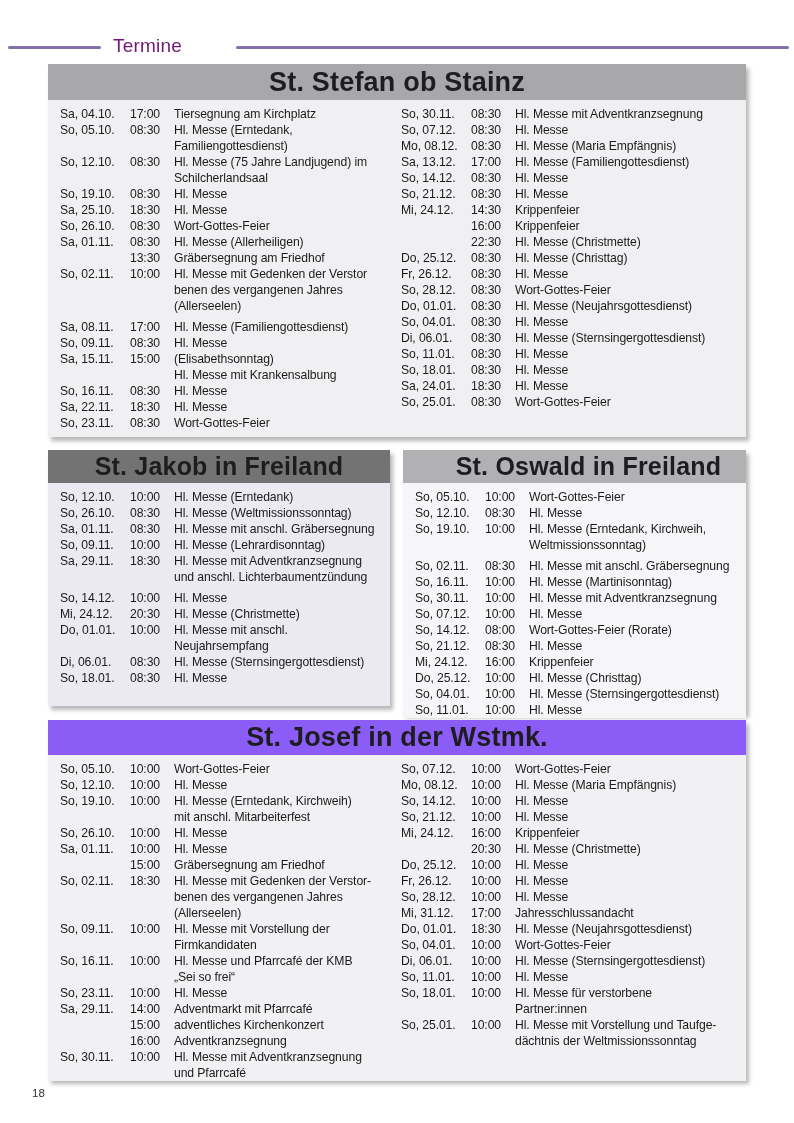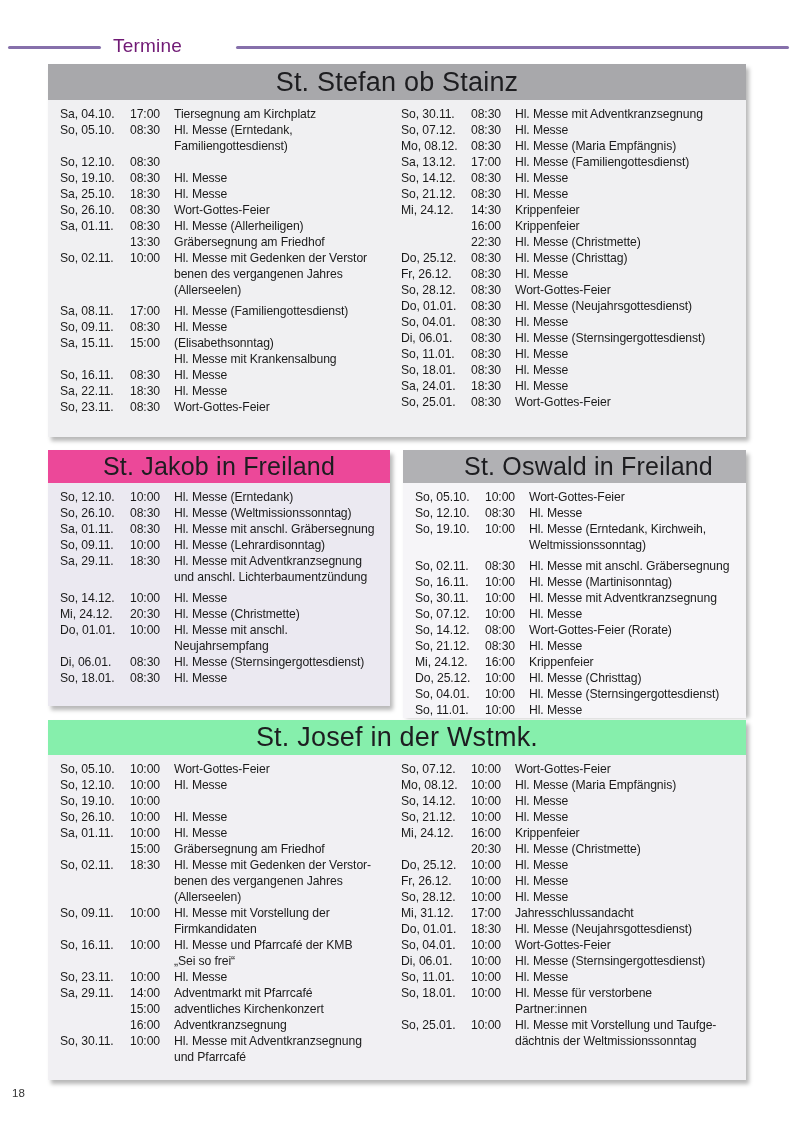--- a/index.html
+++ b/index.html
@@ -10,40 +10,40 @@
     font-family:"Liberation Sans","DejaVu Sans",sans-serif;
   }
   
   .kicker { position:absolute; left:113px; top:35px; font-size:19px; color:#701a75; letter-spacing:0.2px; }
   .rule { position:absolute; top:46px; height:3px; border-radius:2px; background:#8670ab; }
   .rule.left  { left:8px;  width:93px; }
   .rule.right { left:236px; width:553px; }
   
   .box { position:absolute; display:flex; flex-direction:column; box-shadow:3px 4px 4px rgba(0,0,0,0.28); }
   .box-header { flex:0 0 auto; display:flex; align-items:center; justify-content:center; }
-  .box-title { font-size:27px; font-weight:normal; color:#1d1d20; letter-spacing:0.2px; white-space:nowrap; }
+  .box-title { font-size:27px; font-weight:bold; color:#1d1d20; letter-spacing:0.2px; white-space:nowrap; }
   .box-body { flex:1 1 auto; padding:6px 8px 0 12px; }
   .two-col { display:grid; grid-template-columns:1fr 1fr; column-gap:4px; }
   
   .entry { display:grid; grid-template-columns:70px 44px 1fr; font-size:12.2px; line-height:16px; letter-spacing:-0.1px; }
   .entry .date, .entry .time { white-space:nowrap; }
   .entry .desc div { white-space:nowrap; }
   .entry.gap { margin-bottom:5px; }
   
   #stefan { left:48px; top:64px;  width:698px; height:373px; }
   #stefan .box-header { height:36px; }
   #jakob  { left:48px; top:450px; width:342px; height:256px; }
   #jakob  .box-header { height:33px; }
   #jakob  .box-title  { font-size:25px; }
   #oswald { left:403px; top:450px; width:343px; height:264px; }
   #oswald .box-header { height:33px; }
   #oswald .box-title  { font-size:25px; }
   #josef  { left:48px; top:720px; width:698px; height:360px; }
   #josef  .box-header { height:35px; }
-  .page-number { position:absolute; left:12px; top:1087px; font-size:11.5px; color:#333; }
+  .page-number { position:absolute; left:32px; top:1087px; font-size:11.5px; color:#333; }
 </style>
 </head>
 <body>
 
 <div class="sheet">
 
   <div>
     <span class="rule left" style="background: rgb(134, 112, 171);"></span>
     <span class="kicker">Termine</span>
     <span class="rule right" style="background: rgb(134, 112, 171);"></span>
@@ -66,20 +66,24 @@
             <span class="date">So, 05.10.</span>
             <span class="time">08:30</span>
             <span class="desc">
               <div>Hl. Messe (Erntedank,</div>
               <div>Familiengottesdienst)</div>
             </span>
           </div>
           <div class="entry">
             <span class="date">So, 12.10.</span>
             <span class="time">08:30</span>
+            <span class="desc">
+              <div>Hl. Messe (75 Jahre Landjugend) im</div>
+              <div>Schilcherlandsaal</div>
+            </span>
           </div>
           <div class="entry">
             <span class="date">So, 19.10.</span>
             <span class="time">08:30</span>
             <span class="desc">
               <div>Hl. Messe</div>
             </span>
           </div>
           <div class="entry">
             <span class="date">Sa, 25.10.</span>
@@ -294,21 +298,21 @@
             <span class="time">08:30</span>
             <span class="desc">
               <div>Wort-Gottes-Feier</div>
             </span>
           </div>
         </div>
     </div>
   </section>
 
   <section class="box" id="jakob">
-    <div class="box-header" style="background: #ec4899;">
+    <div class="box-header" style="background: #737373;">
       <h2 class="box-title">St. Jakob in Freiland</h2>
     </div>
     <div class="box-body" style="background: rgb(235, 233, 241);">
       <div class="col">
           <div class="entry">
             <span class="date">So, 12.10.</span>
             <span class="time">10:00</span>
             <span class="desc">
               <div>Hl. Messe (Erntedank)</div>
             </span>
@@ -478,21 +482,21 @@
             <span class="time">10:00</span>
             <span class="desc">
               <div>Hl. Messe</div>
             </span>
           </div>
         </div>
     </div>
   </section>
 
   <section class="box" id="josef">
-    <div class="box-header" style="background: #86efac;">
+    <div class="box-header" style="background: #8b5cf6;">
       <h2 class="box-title">St. Josef in der Wstmk.</h2>
     </div>
     <div class="box-body two-col" style="background: rgb(241, 240, 243);">
       <div class="col">
           <div class="entry">
             <span class="date">So, 05.10.</span>
             <span class="time">10:00</span>
             <span class="desc">
               <div>Wort-Gottes-Feier</div>
             </span>
@@ -500,20 +504,24 @@
           <div class="entry">
             <span class="date">So, 12.10.</span>
             <span class="time">10:00</span>
             <span class="desc">
               <div>Hl. Messe</div>
             </span>
           </div>
           <div class="entry">
             <span class="date">So, 19.10.</span>
             <span class="time">10:00</span>
+            <span class="desc">
+              <div>Hl. Messe (Erntedank, Kirchweih)</div>
+              <div>mit anschl. Mitarbeiterfest</div>
+            </span>
           </div>
           <div class="entry">
             <span class="date">So, 26.10.</span>
             <span class="time">10:00</span>
             <span class="desc">
               <div>Hl. Messe</div>
             </span>
           </div>
           <div class="entry">
             <span class="date">Sa, 01.11.</span>

